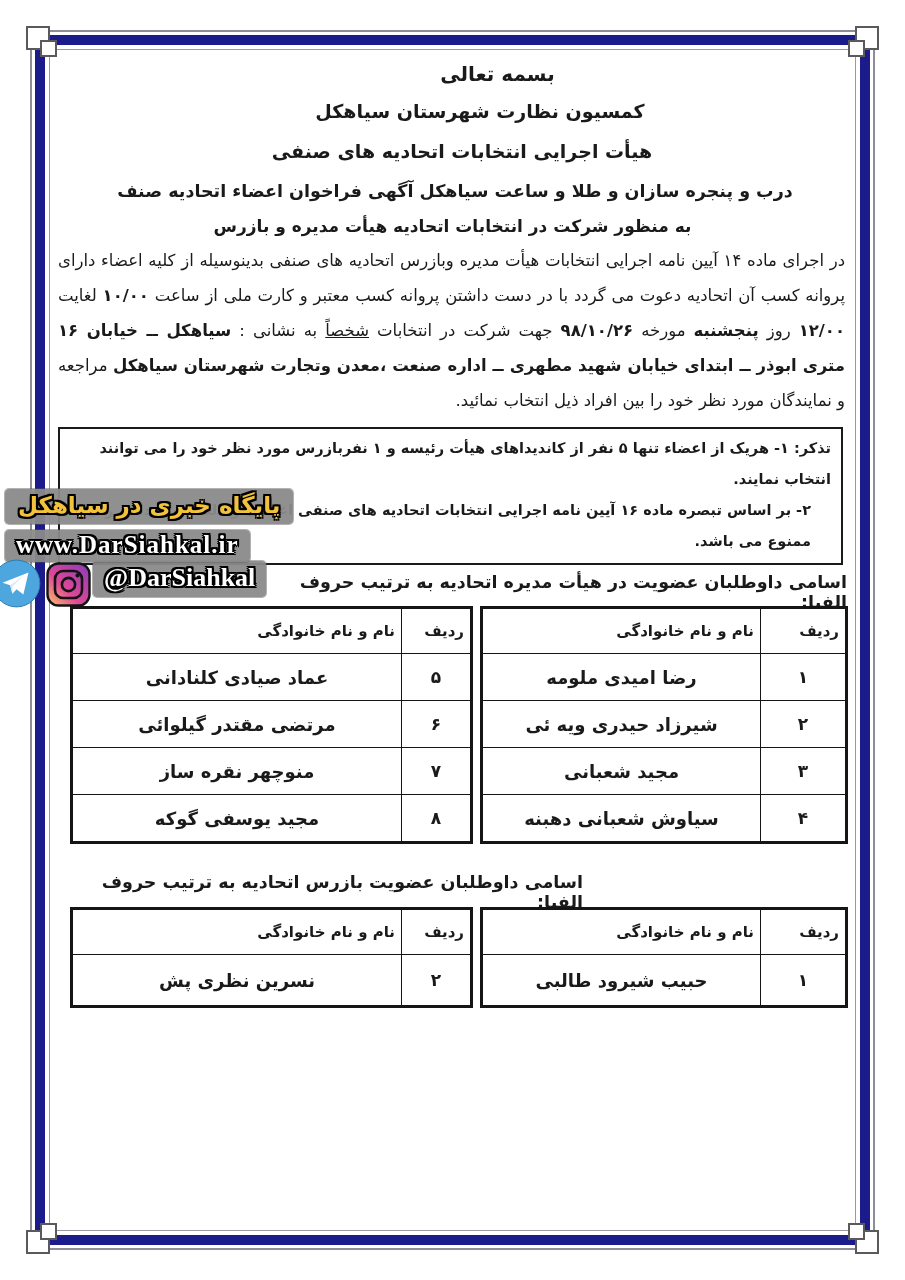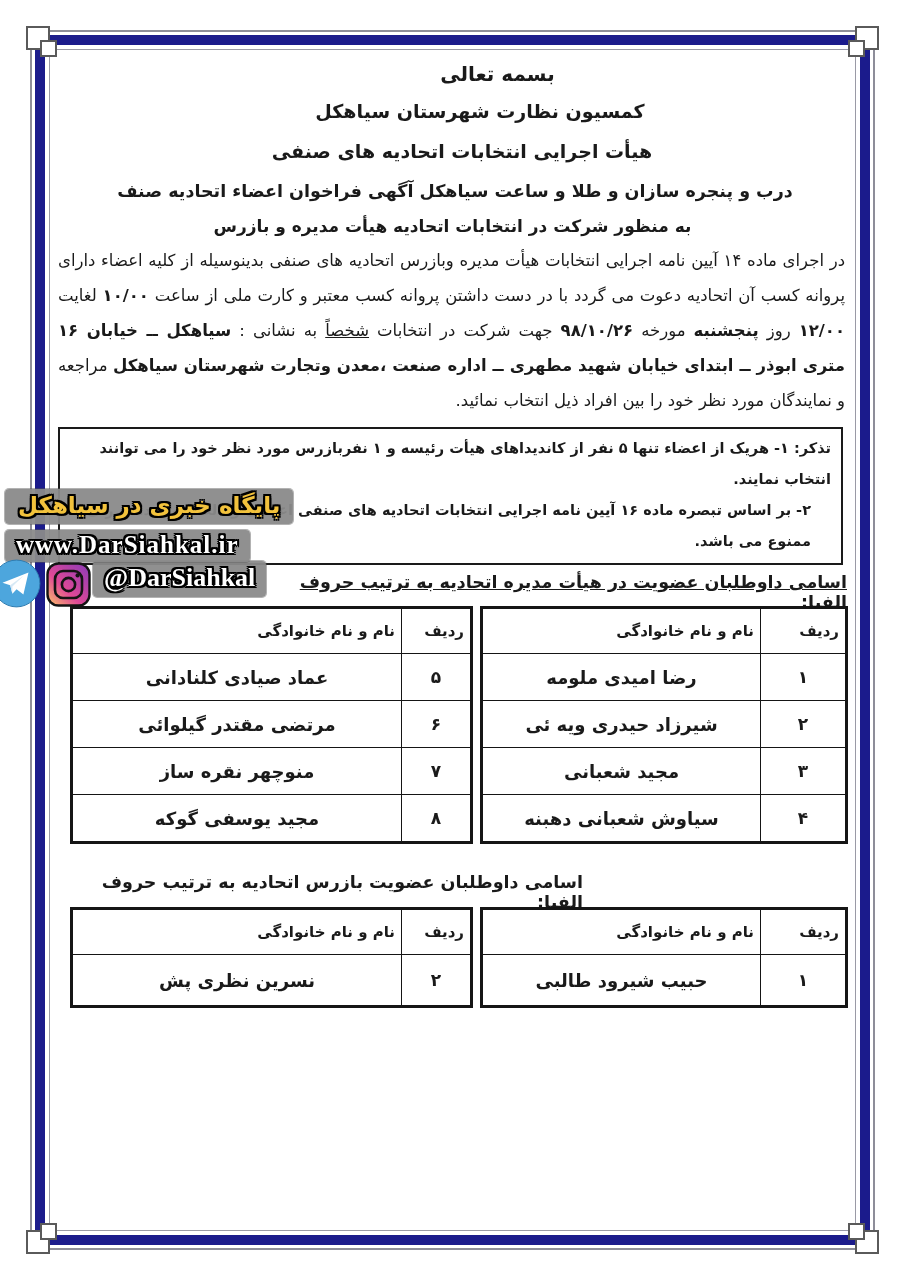--- a/index.html
+++ b/index.html
@@ -38,21 +38,21 @@
   .u{text-decoration:underline;margin-top:34px;}
 
   
   .notice{position:absolute;top:427px;right:62px;left:58px;
     border:2.5px solid #1a1a1a;padding:4px 10px 6px;box-sizing:border-box;
     font-size:14.5px;font-weight:700;line-height:31px;background:#fff;z-index:4;}
   .notice .ln2{padding-right:20px;}
 
   
   .sec-heading{position:absolute;text-align:right;font-size:17.5px;font-weight:900;z-index:4;}
-  .h-board{top:572px;right:58px;left:280px;text-decoration:underline;}
+  .h-board{top:572px;right:58px;left:280px;}
   .h-inspector{top:872px;right:322px;left:60px;}
 
   
   .tables-row{position:absolute;right:57px;display:flex;gap:7px;direction:rtl;z-index:4;}
   .tr-board{top:606px;}
   .tr-inspector{top:907px;}
   table.ctable{border-collapse:collapse;border:3px solid #151515;background:#fff;}
   .ctable th,.ctable td{border:1.6px solid #151515;text-align:center;vertical-align:middle;padding:0 6px;}
   .ctable th{height:44px;font-size:15px;font-weight:800;text-align:right;}
   .ctable td{height:46px;font-size:18px;font-weight:600;}

